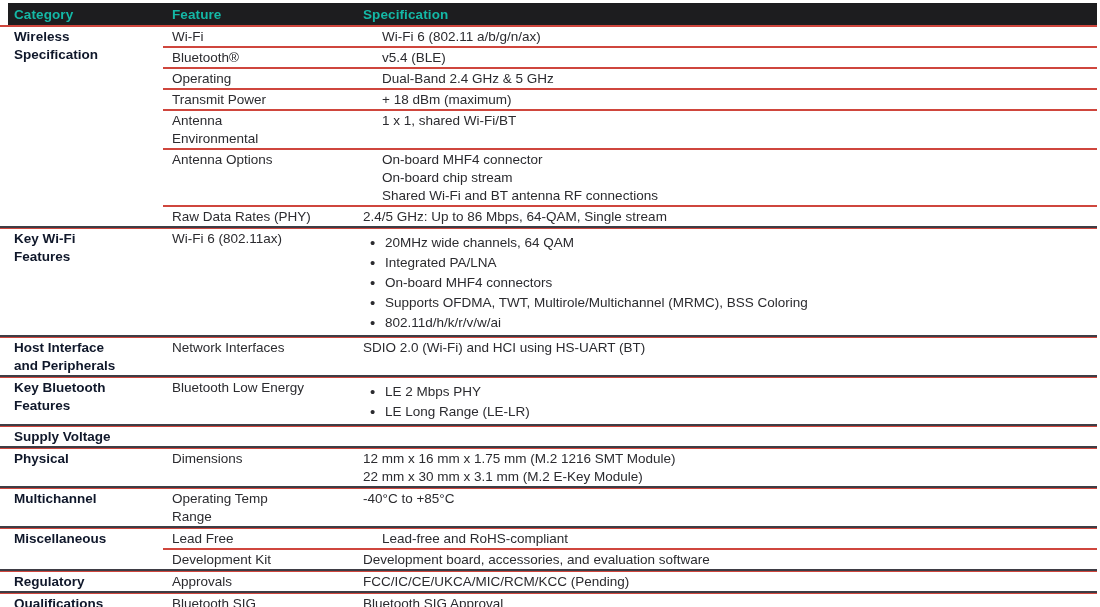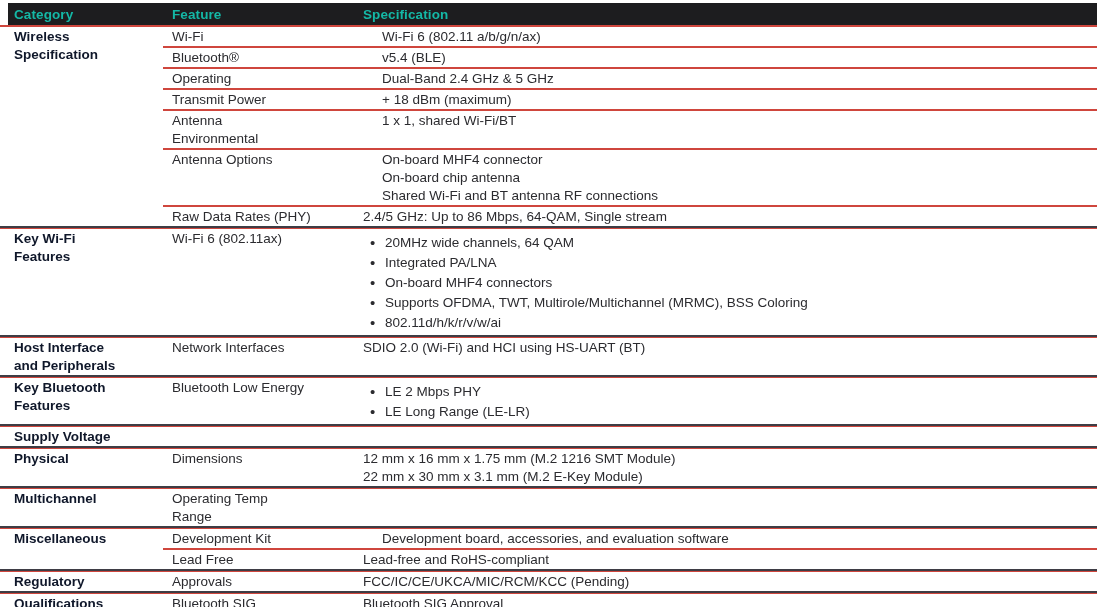--- a/index.html
+++ b/index.html
@@ -146,21 +146,21 @@
               <div class="spec-cell">
                 <div class="line">1 x 1, shared Wi-Fi/BT</div>
               </div>
             </div>
             <div class="row">
               <div class="feat-cell">
                 <div class="line">Antenna Options</div>
               </div>
               <div class="spec-cell">
                 <div class="line">On-board MHF4 connector</div>
-                <div class="line">On-board chip antenna</div>
+                <div class="line">On-board chip stream</div>
                 <div class="line">Shared Wi-Fi and BT antenna RF connections</div>
               </div>
             </div>
             <div class="row">
               <div class="feat-cell">
                 <div class="line">Raw Data Rates (PHY)</div>
               </div>
               <div class="spec-cell">
                 <div class="line">2.4/5 GHz: Up to 86 Mbps, 64-QAM, Single stream</div>
               </div>
@@ -258,43 +258,46 @@
         <div class="section">
           <div class="cat-cell">
             <div class="line">Multichannel</div>
           </div>
           <div class="rows">
             <div class="row">
               <div class="feat-cell">
                 <div class="line">Operating Temp</div>
                 <div class="line">Range</div>
               </div>
+              <div class="spec-cell">
+                <div class="line">-40°C to +85°C</div>
+              </div>
             </div>
           </div>
         </div>
         <div class="section-divider"></div>
         <div class="section">
           <div class="cat-cell">
             <div class="line">Miscellaneous</div>
           </div>
           <div class="rows">
             <div class="row">
               <div class="feat-cell">
+                <div class="line">Lead Free</div>
+              </div>
+              <div class="spec-cell">
+                <div class="line">Lead-free and RoHS-compliant</div>
+              </div>
+            </div>
+            <div class="row">
+              <div class="feat-cell">
                 <div class="line">Development Kit</div>
               </div>
               <div class="spec-cell">
                 <div class="line">Development board, accessories, and evaluation software</div>
-              </div>
-            </div>
-            <div class="row">
-              <div class="feat-cell">
-                <div class="line">Lead Free</div>
-              </div>
-              <div class="spec-cell">
-                <div class="line">Lead-free and RoHS-compliant</div>
               </div>
             </div>
           </div>
         </div>
         <div class="section-divider"></div>
         <div class="section">
           <div class="cat-cell">
             <div class="line">Regulatory</div>
           </div>
           <div class="rows">

